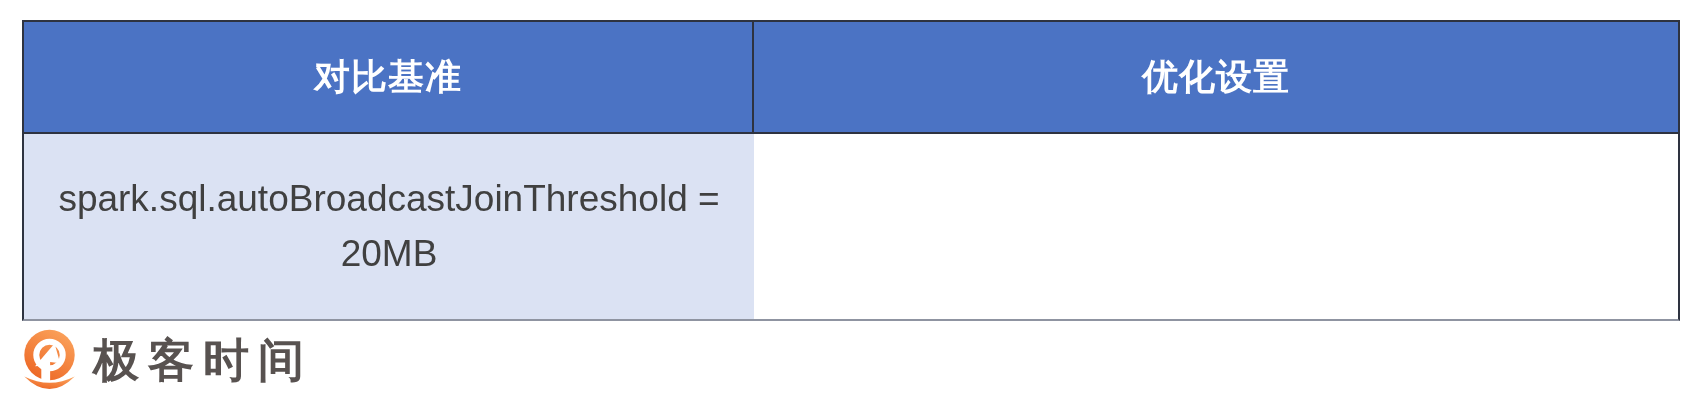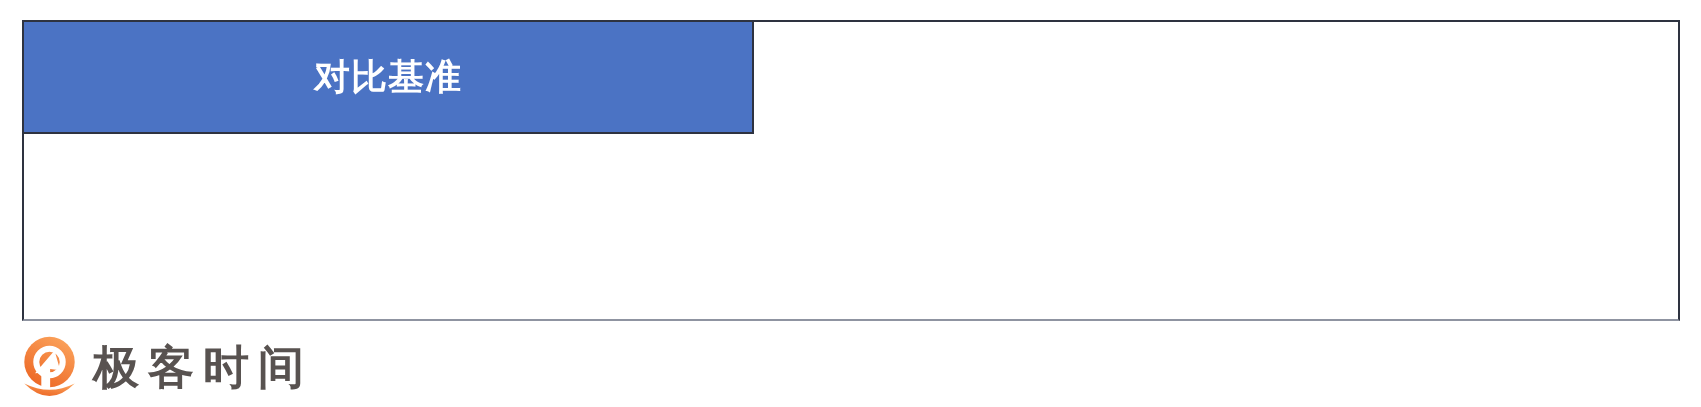--- a/index.html
+++ b/index.html
@@ -47,21 +47,21 @@
   }
   .cell.td {
     background: #dbe2f3;
     color: #404040;
     font-size: 37px;
     line-height: 1.48;
   }
   .logo {
     position: absolute;
     left: 18px;
-    top: 334px;
+    top: 327px;
     display: flex;
     align-items: center;
     gap: 12px;
   }
   .logo svg {
     display: block;
     width: 63px;
     height: 66px;
   }
   .logo-text {
@@ -73,20 +73,22 @@
     white-space: nowrap;
   }
 </style>
 </head>
 <body>
 
 <div class="canvas">
 
   <div class="tbl">
     <div class="cell th c1">对比基准</div>
+    <div class="cell th c2">优化设置</div>
+    <div class="cell td c2">spark.sql.autoBroadcastJoinThreshold = 20MB</div>
   </div>
 
   <div class="logo">
     <svg viewBox="0 0 100 104" xmlns="http://www.w3.org/2000/svg" aria-hidden="true">
       <defs>
         <linearGradient id="og" x1="0.78" y1="0" x2="0.2" y2="1">
           <stop offset="0" stop-color="#fba35c"></stop>
           <stop offset="1" stop-color="#ec6523"></stop>
         </linearGradient>
       </defs>

